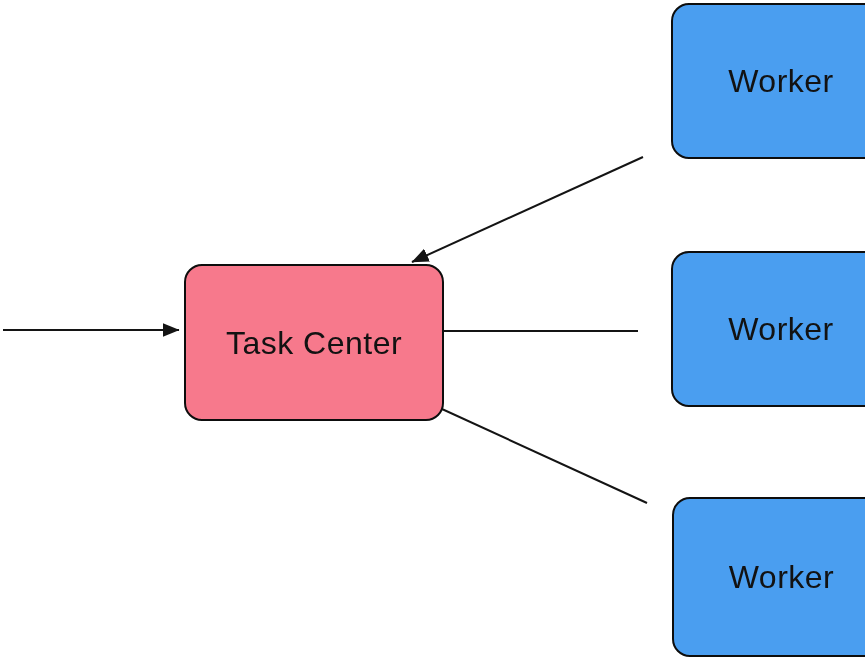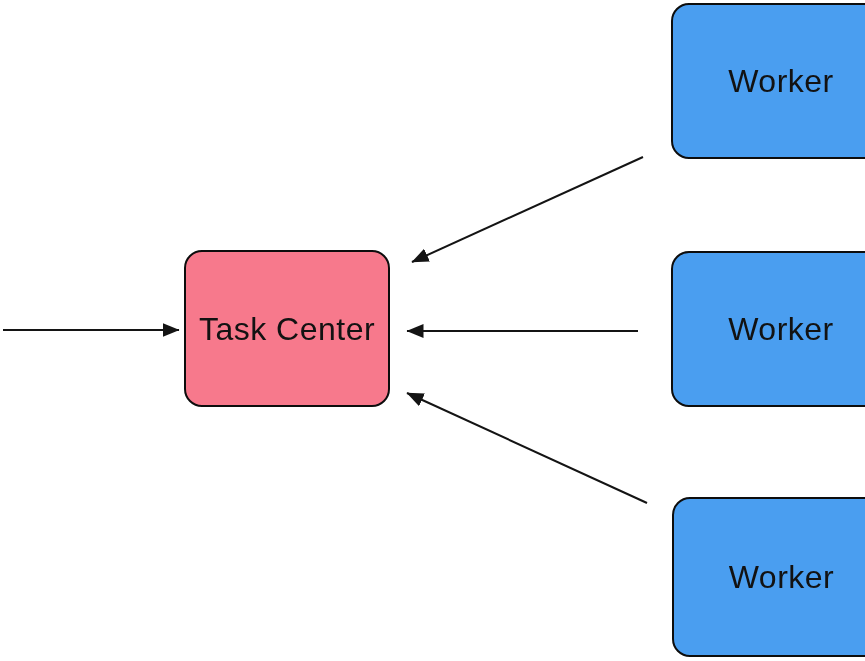--- a/index.html
+++ b/index.html
@@ -27,21 +27,21 @@
   .node-label {
     font-size: 32px;
     line-height: 1;
     color: var(--label-text, #121212);
     letter-spacing: 0.5px;
     white-space: nowrap;
   }
   .node.task   { background: var(--task-center-fill, #f7798c); }
   .node.worker { background: var(--worker-fill, #4a9ef0); margin-left: 33px; }
 
-  #node-task-center { left: 184px; top: 250px; width: 206px; height: 157px; }
+  #node-task-center { left: 184px; top: 264px; width: 260px; height: 157px; }
   #node-worker-1    { left: 638px; top: 3px;   width: 220px; height: 156px; }
   #node-worker-2    { left: 638px; top: 251px; width: 220px; height: 156px; }
   #node-worker-3    { left: 639px; top: 497px; width: 219px; height: 160px; }
 
   svg.edges {
     position: absolute;
     left: 0; top: 0;
     width: 865px; height: 661px;
     pointer-events: none;
   }

